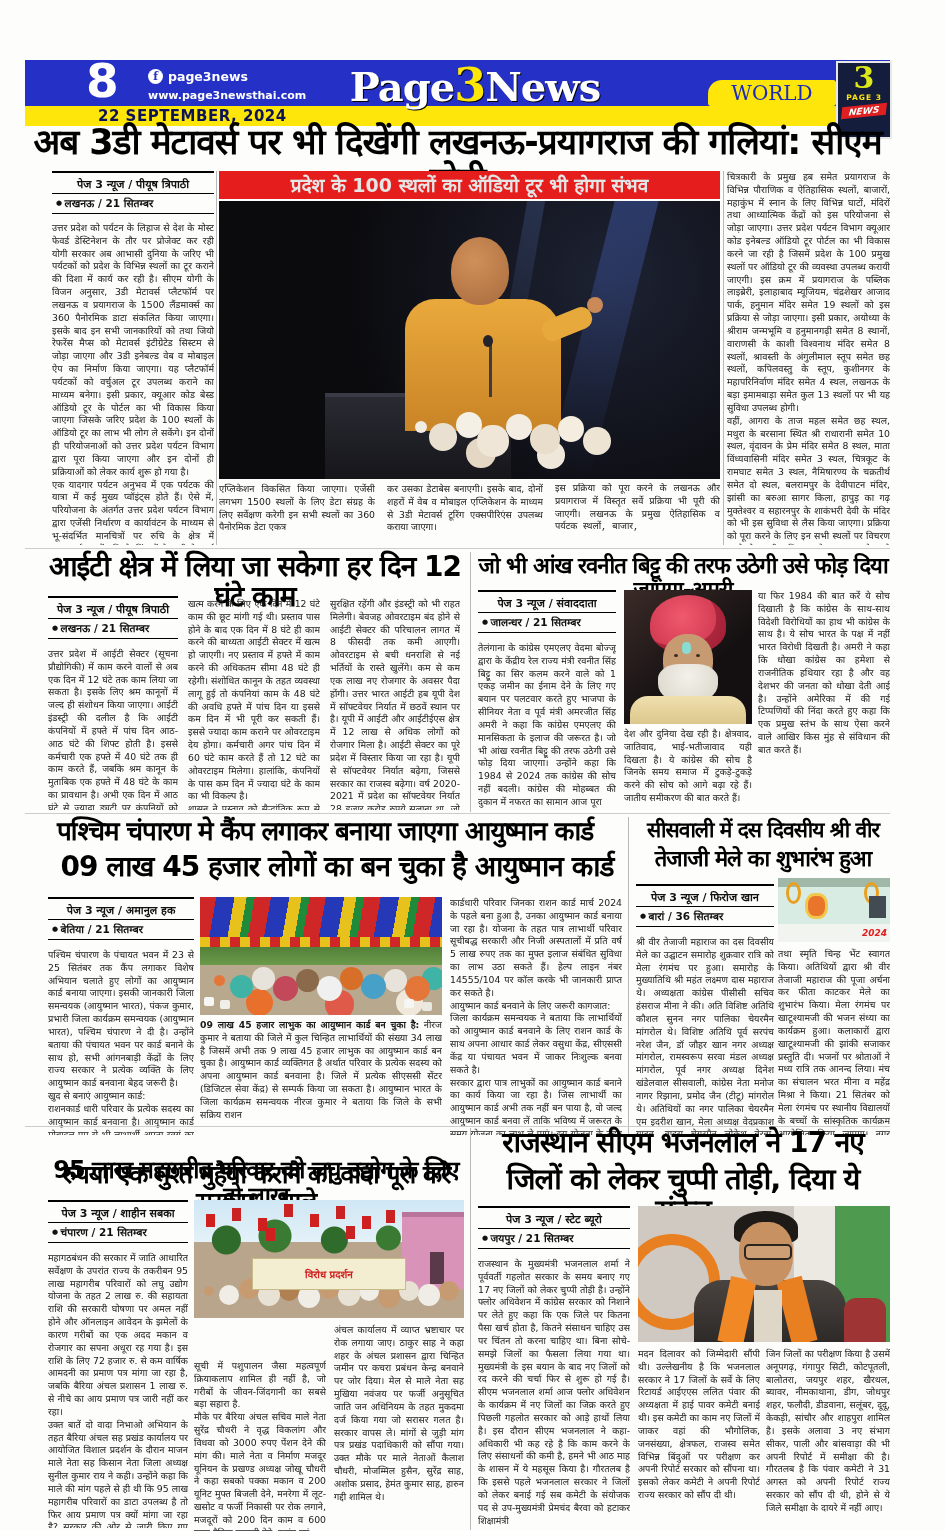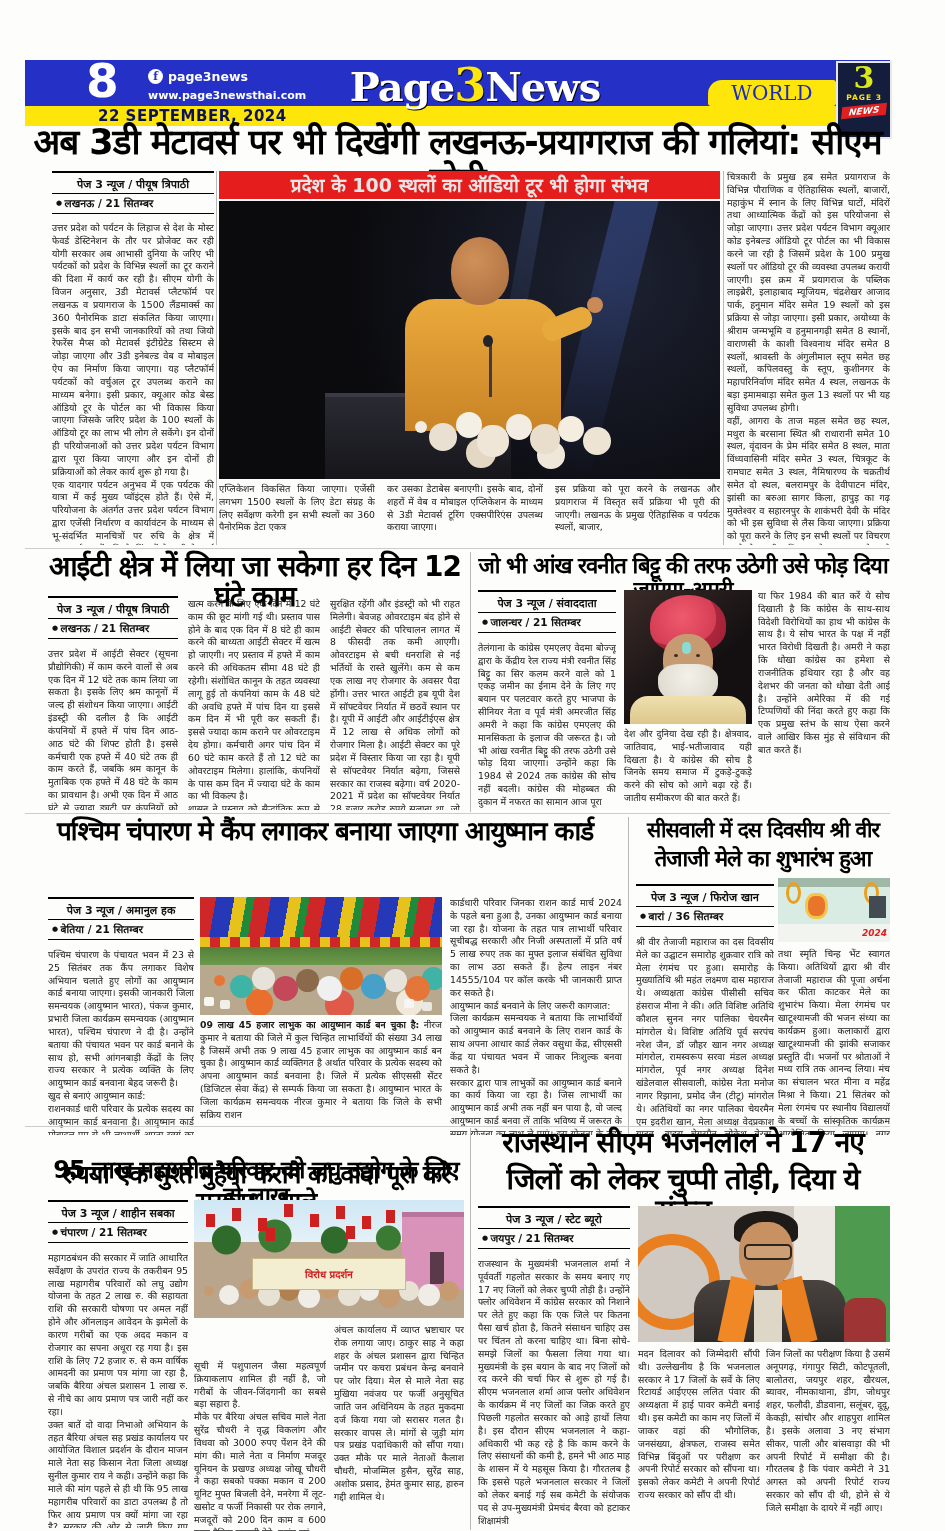--- a/index.html
+++ b/index.html
@@ -152,21 +152,21 @@
     <div class="y-body"></div>
     <div class="y-arm"></div>
     <div class="y-hand"></div>
     <div class="y-head"></div>
     <div class="y-mic"></div>
     <div class="y-michead"></div>
     <div class="y-flowers"></div>
   </div>
   <div class="abs col" style="left:219px;top:483px;width:156px;height:62px;">एप्लिकेशन विकसित किया जाएगा। एजेंसी लगभग 1500 स्थलों के लिए डेटा संग्रह के लिए सर्वेक्षण करेगी इन सभी स्थलों का 360 पैनोरमिक डेटा एकत्र</div>
   <div class="abs col" style="left:387px;top:483px;width:156px;height:62px;">कर उसका डेटाबेस बनाएगी। इसके बाद, दोनों शहरों में वेब व मोबाइल एप्लिकेशन के माध्यम से 3डी मेटावर्स टूरिंग एक्सपीरिएंस उपलब्ध कराया जाएगा।</div>
-  <div class="abs col" style="left:555px;top:483px;width:165px;height:62px;">इस प्रक्रिया को पूरा करने के लखनऊ और प्रयागराज में विस्तृत सर्वे प्रक्रिया भी पूरी की जाएगी। लखनऊ के प्रमुख ऐतिहासिक व पर्यटक स्थलों, बाजार,</div>
+  <div class="abs col" style="left:555px;top:483px;width:165px;height:62px;font-family:Liberation Mono, monospace;">इस प्रक्रिया को पूरा करने के लखनऊ और प्रयागराज में विस्तृत सर्वे प्रक्रिया भी पूरी की जाएगी। लखनऊ के प्रमुख ऐतिहासिक व पर्यटक स्थलों, बाजार,</div>
   <div class="abs vrule" style="left:723px;top:171px;height:374px;"></div>
   <div class="abs col" style="left:727px;top:171px;width:163px;height:374px;">चित्रकारी के प्रमुख हब समेत प्रयागराज के विभिन्न पौराणिक व ऐतिहासिक स्थलों, बाजारों, महाकुंभ में स्नान के लिए विभिन्न घाटों, मंदिरों तथा आध्यात्मिक केंद्रों को इस परियोजना से जोड़ा जाएगा। उत्तर प्रदेश पर्यटन विभाग क्यूआर कोड इनेबल्ड ऑडियो टूर पोर्टल का भी विकास करने जा रही है जिसमें प्रदेश के 100 प्रमुख स्थलों पर ऑडियो टूर की व्यवस्था उपलब्ध करायी जाएगी। इस क्रम में प्रयागराज के पब्लिक लाइब्रेरी, इलाहाबाद म्यूजियम, चंद्रशेखर आजाद पार्क, हनुमान मंदिर समेत 19 स्थलों को इस प्रक्रिया से जोड़ा जाएगा। इसी प्रकार, अयोध्या के श्रीराम जन्मभूमि व हनुमानगढ़ी समेत 8 स्थानों, वाराणसी के काशी विश्वनाथ मंदिर समेत 8 स्थलों, श्रावस्ती के अंगुलीमाल स्तूप समेत छह स्थलों, कपिलवस्तु के स्तूप, कुशीनगर के महापरिनिर्वाण मंदिर समेत 4 स्थल, लखनऊ के बड़ा इमामबाड़ा समेत कुल 13 स्थलों पर भी यह सुविधा उपलब्ध होगी।
 वहीं, आगरा के ताज महल समेत छह स्थल, मथुरा के बरसाना स्थित श्री राधारानी समेत 10 स्थल, वृंदावन के प्रेम मंदिर समेत 8 स्थल, माता विंध्यवासिनी मंदिर समेत 3 स्थल, चित्रकूट के रामघाट समेत 3 स्थल, नैमिषारण्य के चक्रतीर्थ समेत दो स्थल, बलरामपुर के देवीपाटन मंदिर, झांसी का बरुआ सागर किला, हापुड़ का गढ़ मुक्तेश्वर व सहारनपुर के शाकंभरी देवी के मंदिर को भी इस सुविधा से लैस किया जाएगा। प्रक्रिया को पूरा करने के लिए इन सभी स्थलों पर विचरण करने के सजीव चित्रण को प्रस्तुत करने वाले कॉन्टेंट को डेवलप किया जाएगा।</div>
 
   <div class="abs hrule" style="left:25px;top:548px;width:865px;"></div>
 
   <div class="abs hl" style="left:46px;top:552px;width:418px;font-size:28px;">आईटी क्षेत्र में लिया जा सकेगा हर दिन 12 घंटे काम</div>
   <div class="abs byline-box" style="left:48px;top:596px;width:130px;">
     <div class="byl">पेज 3 न्यूज / पीयूष त्रिपाठी</div>
     <div class="dtl">लखनऊ /  21 सितम्बर</div>
@@ -191,20 +191,21 @@
     <div class="b-jewel"></div>
     <div class="b-beard"></div>
     <div class="b-body"></div>
   </div>
   <div class="abs col" style="left:624px;top:728px;width:128px;height:84px;">देश और दुनिया देख रही है। क्षेत्रवाद, जातिवाद, भाई-भतीजावाद यही दिखता है। ये कांग्रेस की सोच है जिनके समय समाज में टुकड़े-टुकड़े करने की सोच को आगे बढ़ा रहे हैं। जातीय समीकरण की बात करते हैं।</div>
   <div class="abs col" style="left:758px;top:590px;width:132px;height:222px;">या फिर 1984 की बात करें ये सोच दिखाती है कि कांग्रेस के साथ-साथ विदेशी विरोधियों का हाथ भी कांग्रेस के साथ है। ये सोच भारत के पक्ष में नहीं भारत विरोधी दिखती है। अमरी ने कहा कि धोखा कांग्रेस का हमेशा से राजनीतिक हथियार रहा है और वह देशभर की जनता को धोखा देती आई है। उन्होंने अमेरिका में की गई टिप्पणियों की निंदा करते हुए कहा कि एक प्रमुख स्तंभ के साथ ऐसा करने वाले आखिर किस मुंह से संविधान की बात करते हैं।</div>
 
   <div class="abs hrule" style="left:25px;top:813px;width:865px;"></div>
 
   <div class="abs hl" style="left:36px;top:817px;width:578px;font-size:26px;">पश्चिम चंपारण मे कैंप लगाकर बनाया जाएगा आयुष्मान कार्ड</div>
+  <div class="abs hl" style="left:48px;top:852px;width:578px;font-size:28px;">09 लाख 45 हजार लोगों का बन चुका है आयुष्मान कार्ड</div>
   <div class="abs byline-box" style="left:48px;top:897px;width:146px;">
     <div class="byl">पेज 3 न्यूज / अमानुल हक</div>
     <div class="dtl">बेतिया /  21 सितम्बर</div>
   </div>
   <div class="abs col" style="left:48px;top:949px;width:146px;height:186px;">पश्चिम चंपारण के पंचायत भवन में 23 से 25 सितंबर तक कैंप लगाकर विशेष अभियान चलाते हुए लोगों का आयुष्मान कार्ड बनाया जाएगा। इसकी जानकारी जिला समन्वयक (आयुष्मान भारत), पंकज कुमार, प्रभारी जिला कार्यक्रम समन्वयक (आयुष्मान भारत), पश्चिम चंपारण ने दी है। उन्होंने बताया की पंचायत भवन पर कार्ड बनाने के साथ हो, सभी आंगनबाड़ी केंद्रों के लिए राज्य सरकार ने प्रत्येक व्यक्ति के लिए आयुष्मान कार्ड बनवाना बेहद जरूरी है।
 खुद से बनाएं आयुष्मान कार्ड:
 राशनकार्ड धारी परिवार के प्रत्येक सदस्य का आयुष्मान कार्ड बनवाना है। आयुष्मान कार्ड मोबाइल एप से भी लाभार्थी अपना स्वयं का आयुष्मान कार्ड बना सकता है। आयुष्मान कार्ड के अंतर्गत लाभार्थी पूरे देश के किसी भी सूचीबद्ध अस्पताल में इलाज की सुविधा प्राप्त कर सकते है।</div>
   <div class="photo ph-tent" style="left:200px;top:897px;width:242px;height:118px;">
     <div class="t-canopy"></div>
     <div class="t-canopy2"></div>

